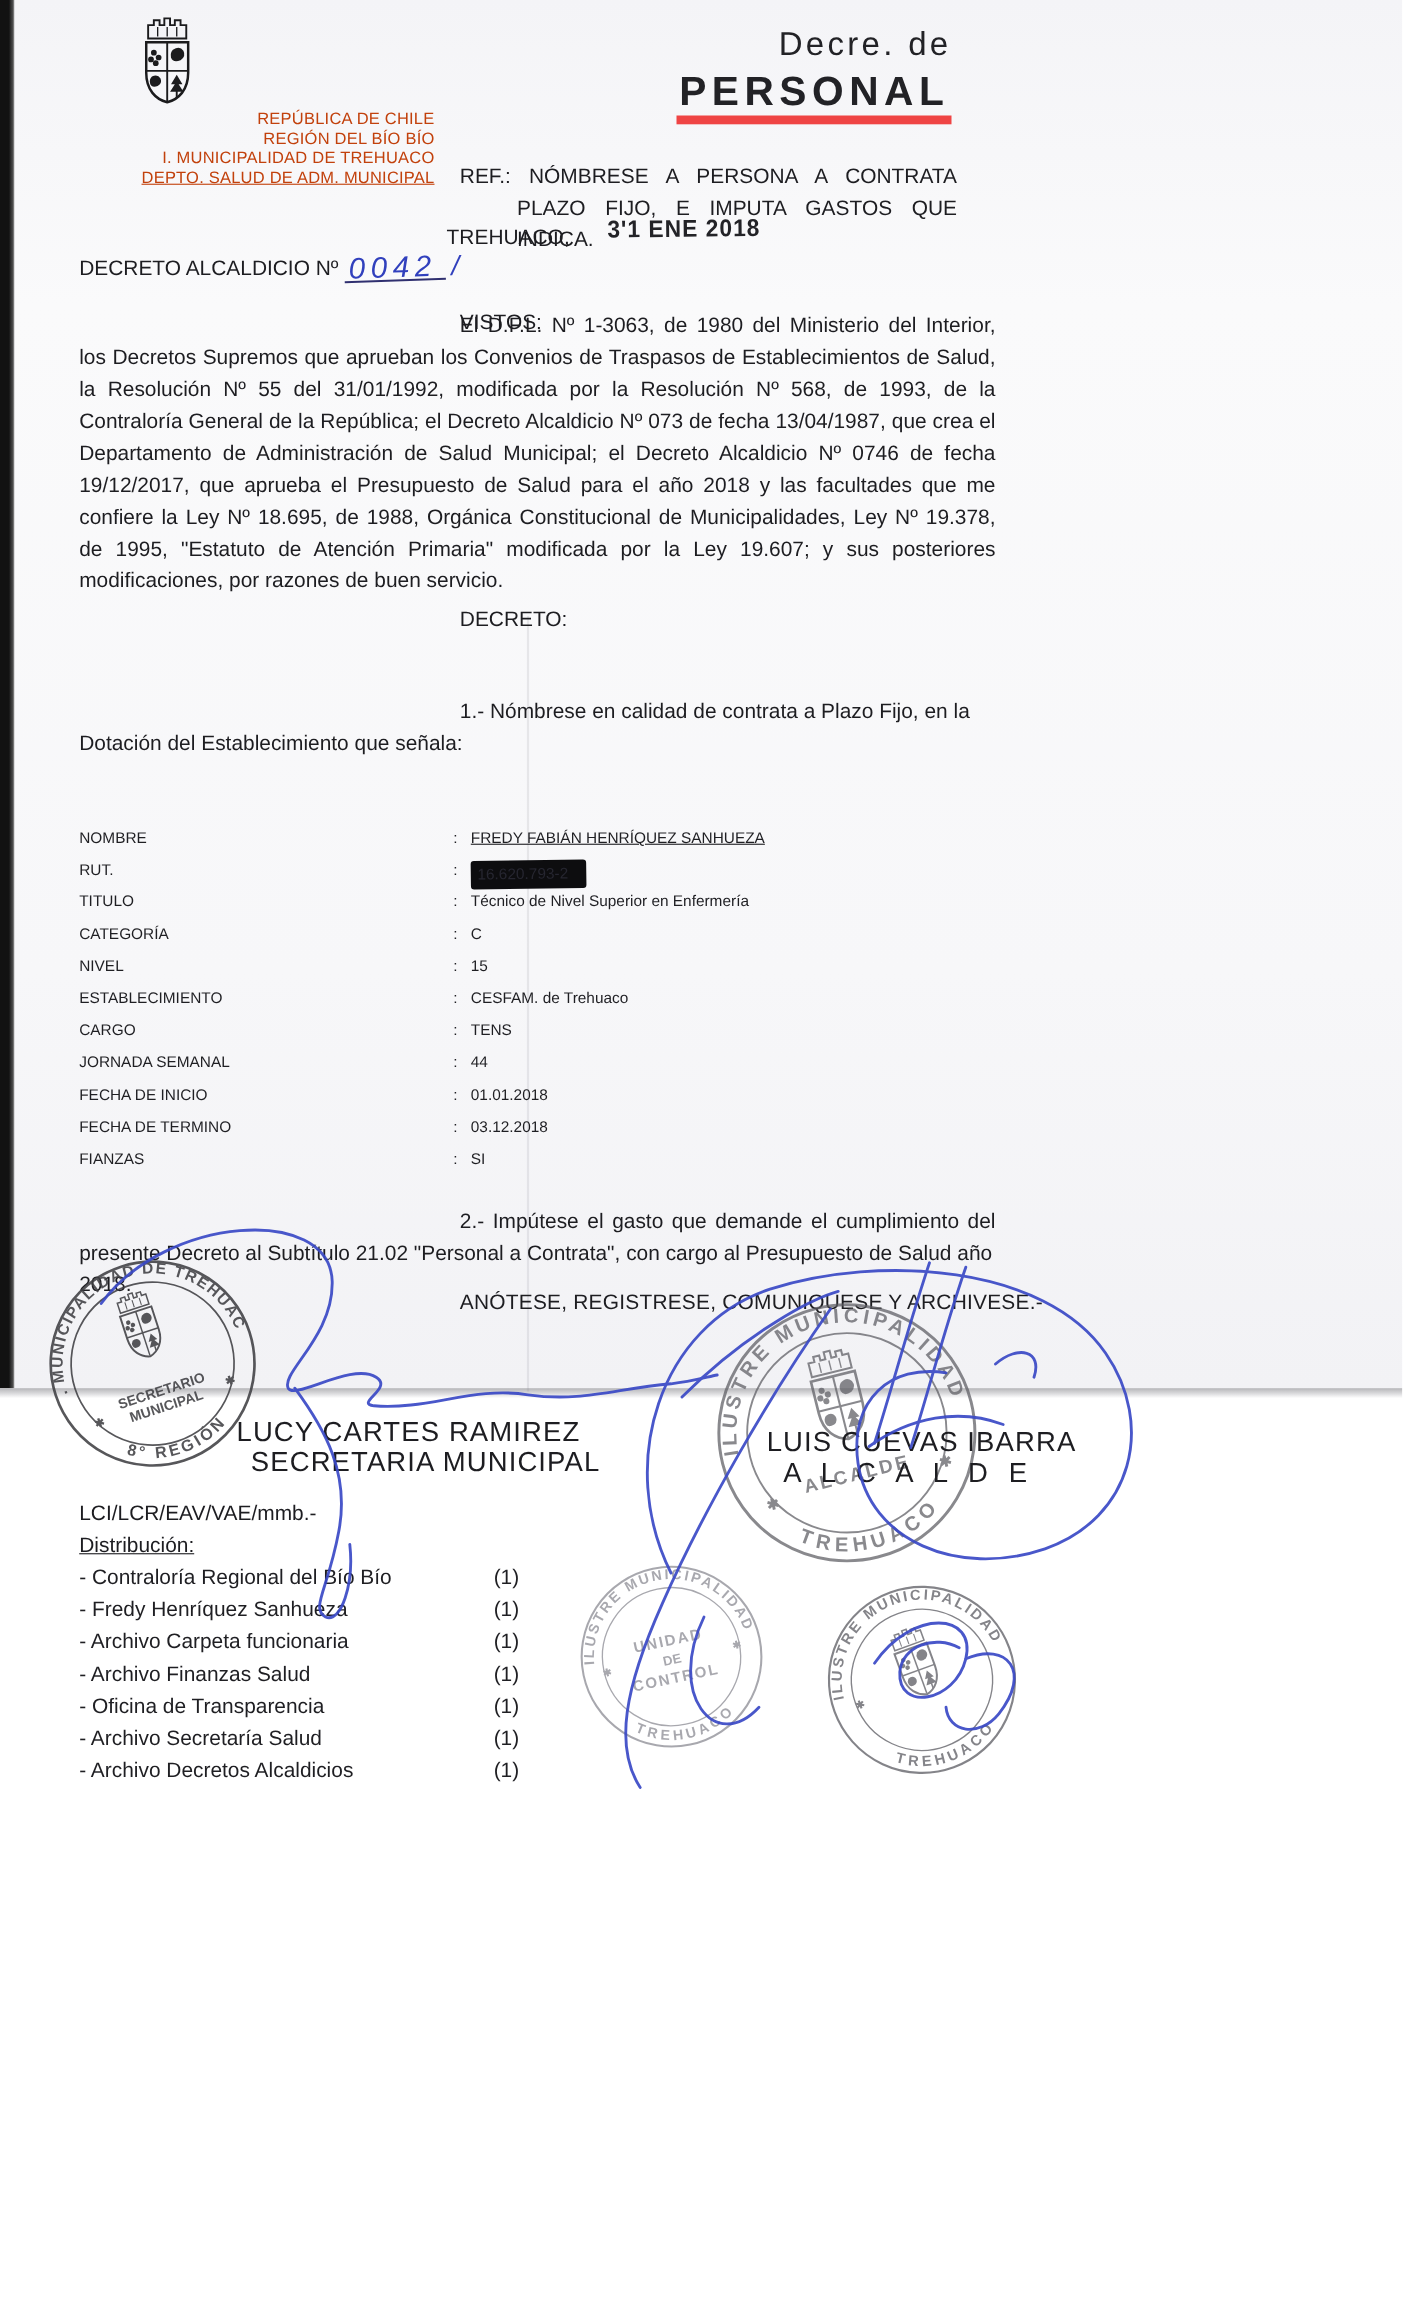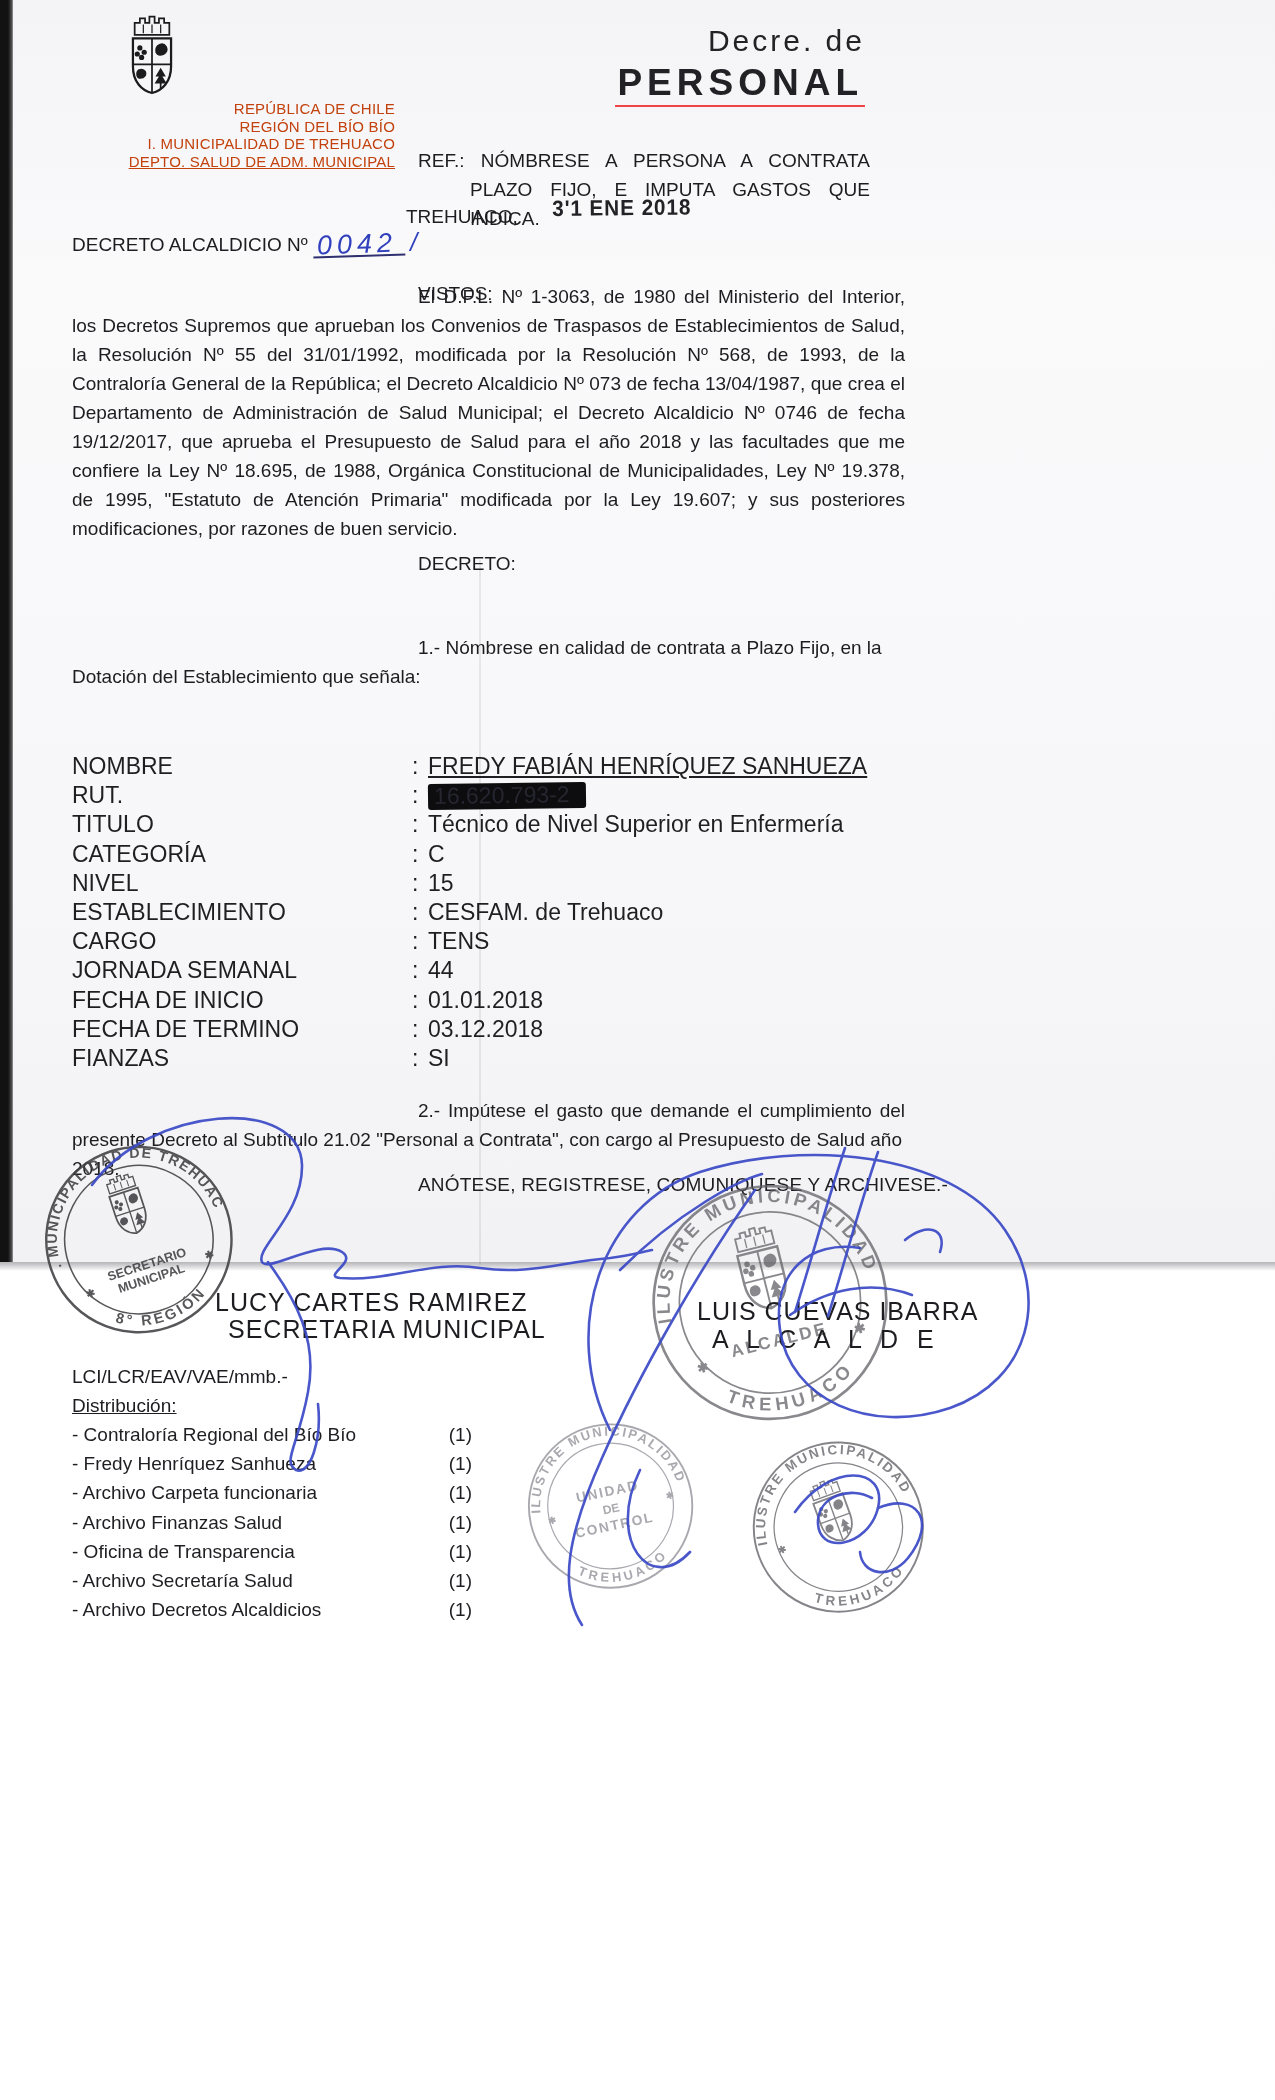--- a/index.html
+++ b/index.html
@@ -15,40 +15,40 @@
         background:rgba(120,120,135,.14);}
   
   .logo{position:absolute;left:126px;top:12px;color:#1b1b1d;}
   .lh{position:absolute;left:55px;top:100px;width:340px;text-align:right;
       font-size:15px;line-height:17.5px;letter-spacing:.2px;color:#c2410c;}
   .lh .u{text-decoration:underline;}
   
   .doctype{position:absolute;left:545px;top:24px;width:320px;text-align:right;color:#222226;}
   .doctype .l1{font-size:30px;letter-spacing:3px;}
   .doctype .l2{font-size:37px;font-weight:bold;letter-spacing:5px;display:inline-block;
-               border-bottom:2px solid #ef4444;padding:2px 2px 1px 2px;margin-top:2px;}
+               border-bottom:8px solid #ef4444;padding:2px 2px 1px 2px;margin-top:2px;}
   
   .t{position:absolute;font-size:19px;line-height:29px;color:#1d1d21;}
   .ref{left:418px;top:146px;width:452px;}
   .ref .r1{text-align:justify;text-align-last:justify;}
   .ref .r2{padding-left:52px;text-align:justify;text-align-last:justify;}
   .place{left:406px;top:202px;}
   .datestamp{position:absolute;left:552px;top:196px;font-size:22px;font-weight:bold;
       letter-spacing:1px;transform:scaleX(.94) rotate(-.6deg);transform-origin:left top;color:#232327;}
   .decreeline{left:72px;top:228px;}
   .hand{font-size:27px;color:#3140bd;letter-spacing:5px;font-style:italic;display:inline-block;
         border-bottom:2px solid #303070;padding:0 8px 0 4px;line-height:22px;vertical-align:-2px;
         transform:rotate(-2deg);}
   .hand2{font-size:25px;color:#3140bd;font-style:italic;}
   .vistoslbl{left:418px;top:249px;margin-top:30px;}
   .vistos{left:72px;top:282px;width:833px;text-align:justify;text-indent:346px;}
   .decretolbl{left:418px;top:549px;}
   .p1l1{left:418px;top:633px;width:487px;}
   .p1l2{left:72px;top:662px;}
-  .details{position:absolute;left:72px;top:753px;width:833px;font-size:23px;}
+  .details{position:absolute;left:72px;top:753px;width:833px;font-size:14px;}
   .drow{display:flex;height:29.2px;}
   .dlbl{width:340px;flex:none;}
   .dcol{width:16px;flex:none;}
   .dval{flex:1;}
   .dval.u{text-decoration:underline;}
   .redbox{background:#0d0d0f;color:#262630;padding:0 16px 2px 6px;border-radius:3px;
           display:inline-block;line-height:24px;transform:rotate(-.8deg);}
   .p2l1{left:418px;top:1096px;width:487px;text-align:justify;text-align-last:justify;}
   .p2l2{left:72px;top:1125px;width:833px;}
   .closing{left:418px;top:1170px;letter-spacing:.2px;}

